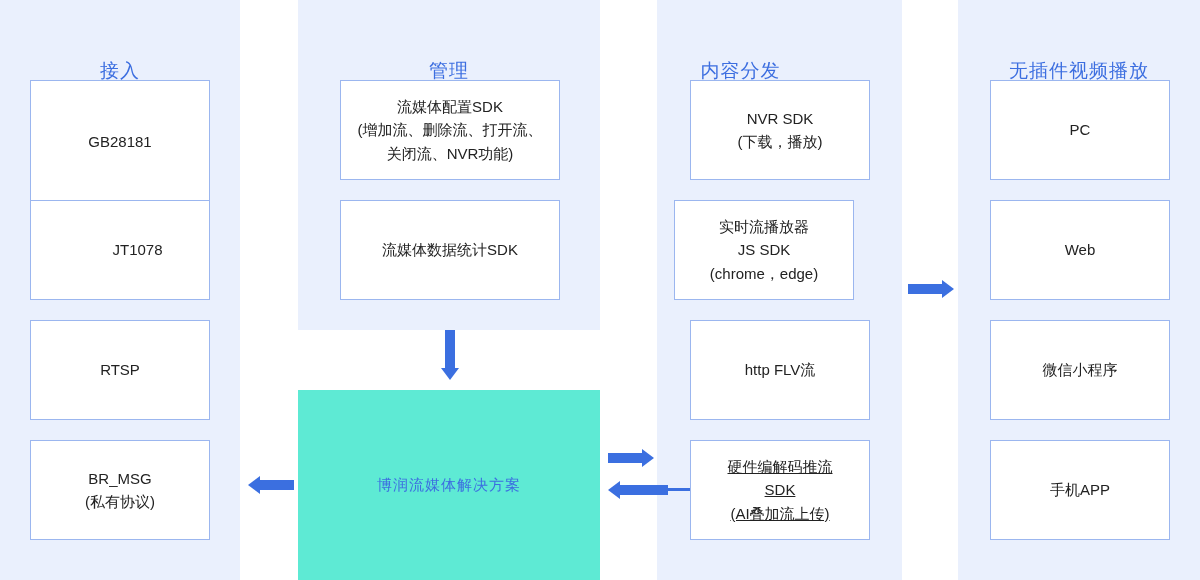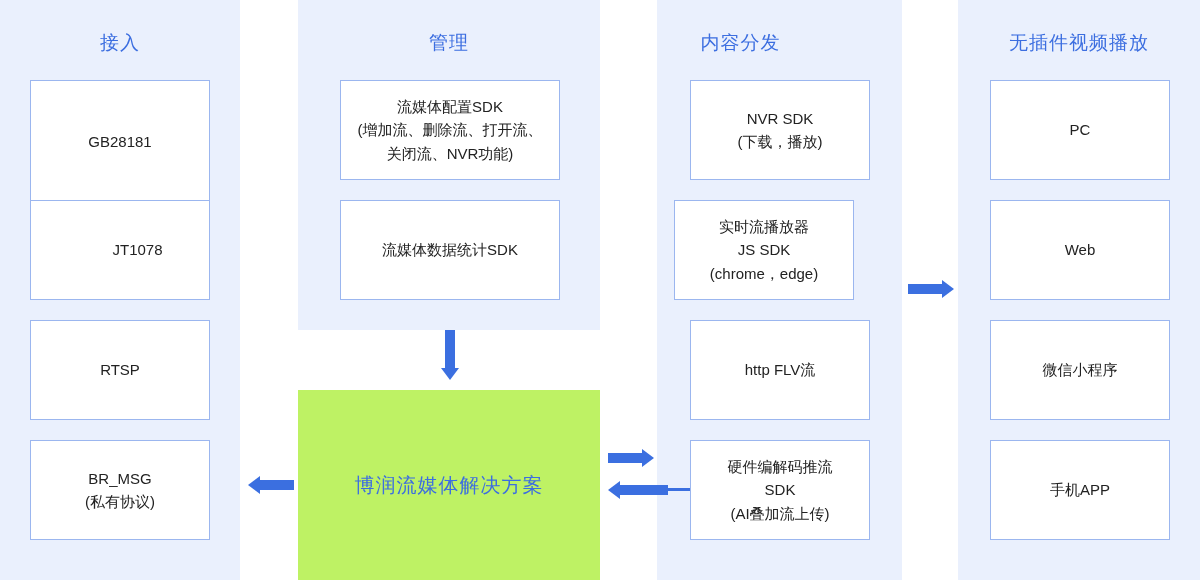--- a/index.html
+++ b/index.html
@@ -23,20 +23,21 @@
     height: 580px;
     background: #eaf0fd;
   }
   .col-title {
     position: absolute;
     width: 100%;
     text-align: center;
     color: #3c6ee0;
     font-size: 19px;
     letter-spacing: 1px;
+    margin-top: 28px;
   }
   .card {
     position: absolute;
     background: #ffffff;
     border: 1px solid #9bb6ef;
     box-sizing: border-box;
     display: flex;
     align-items: center;
     justify-content: center;
     text-align: center;
@@ -44,27 +45,27 @@
     font-size: 15px;
     line-height: 1.55;
   }
   .card .lines {
     width: 100%;
     padding: 0 6px;
     box-sizing: border-box;
   }
   .solution-box {
     position: absolute;
-    background: #bef264;
+    background: #5eead4;
     display: flex;
     align-items: center;
     justify-content: center;
     text-align: left;
     color: #3c6ee0;
-    font-size: 20px;
+    font-size: 15px;
     letter-spacing: 1px;
   }
   .arrow {
     position: absolute;
   }
   .arrow-shaft {
     position: absolute;
     background: #3b6fe0;
   }
   .arrow-head {
@@ -151,21 +152,21 @@
       <div>实时流播放器</div>
       <div>JS SDK</div>
       <div>(chrome，edge)</div>
     </div>
   </div>
   <div class="card" style="left:690px; top:320px; width:180px; height:100px;">
     <div class="lines">
       <div>http FLV流</div>
     </div>
   </div>
-  <div class="card" style="left:690px; top:440px; width:180px; height:100px;">
+  <div class="card" style="left:690px; top:440px; width:180px; height:100px;text-decoration:underline;">
     <div class="lines">
       <div>硬件编解码推流</div>
       <div>SDK</div>
       <div>(AI叠加流上传)</div>
     </div>
   </div>
 
   <div class="card" style="left:990px; top:80px; width:180px; height:100px;">
     <div class="lines">
       <div>PC</div>

